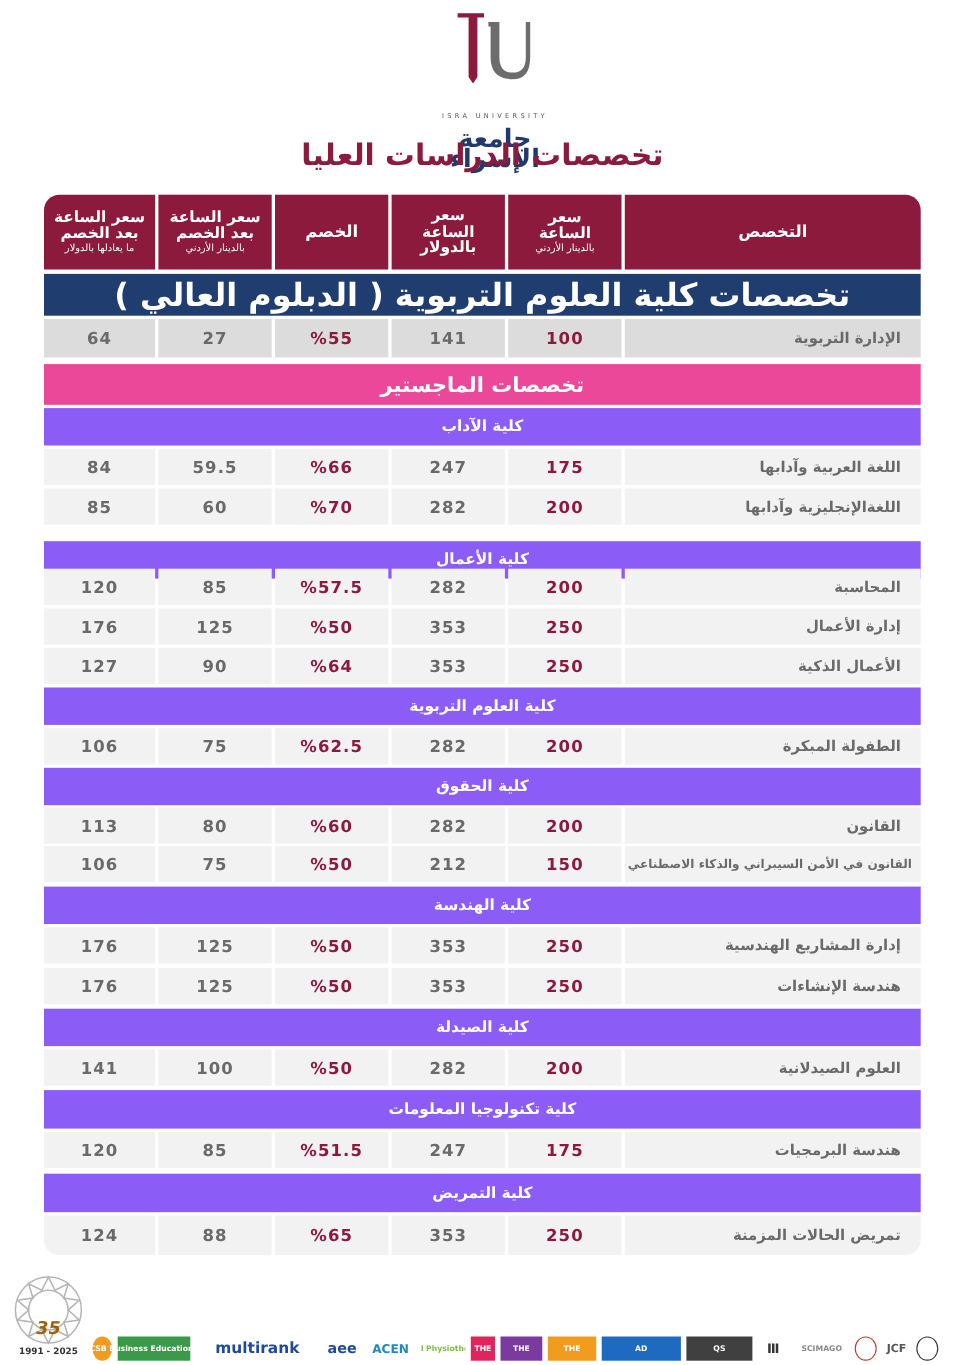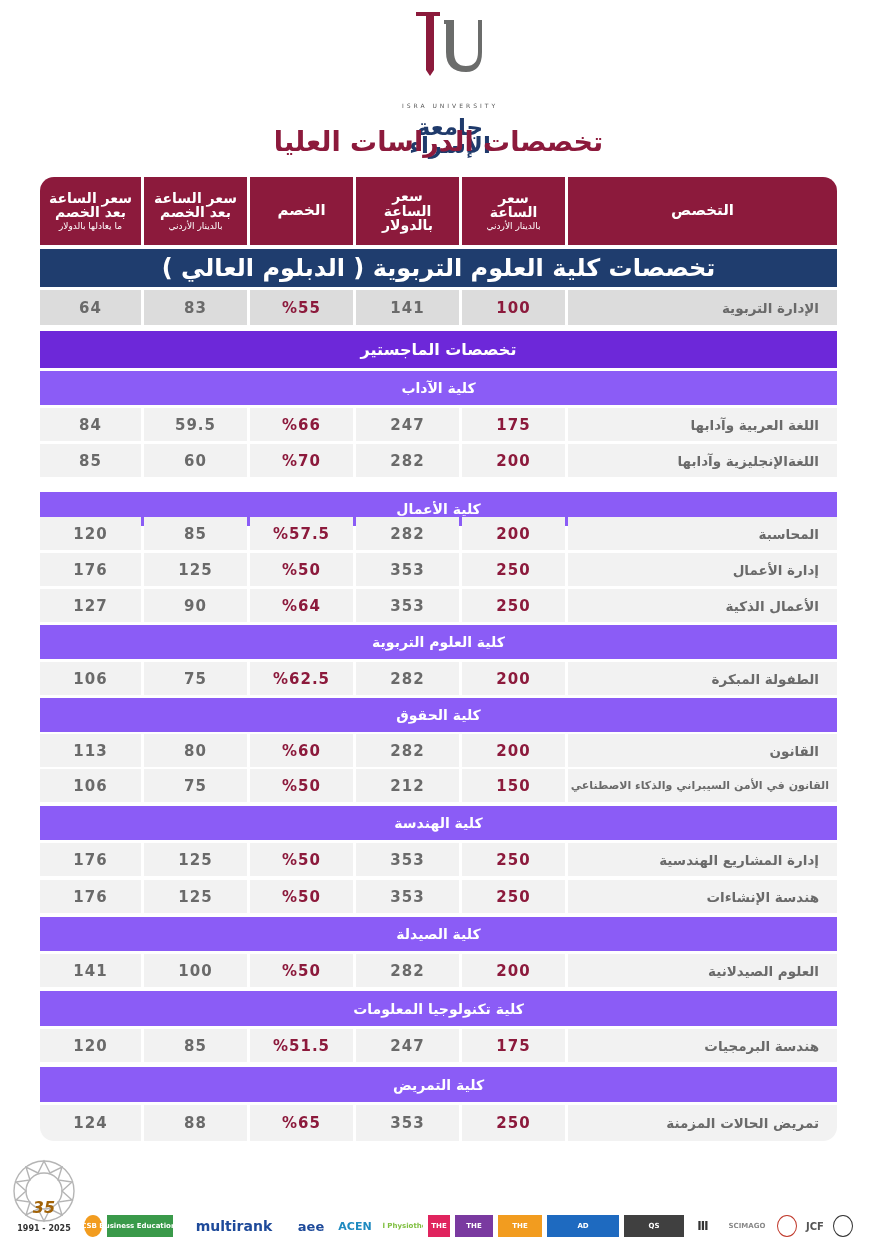--- a/index.html
+++ b/index.html
@@ -15,22 +15,22 @@
 
   .table { position: absolute; left: 40px; top: 177px; width: 797px; }
 
   .hdr { position: relative; height: 68px; }
   .hcell { position: absolute; top: 0; height: 68px; background: #8c1a3c; color: #fff; display: flex; flex-direction: column; align-items: center; justify-content: center; text-align: center; font-weight: bold; line-height: 1.05; }
   .hcell .l1 { font-size: 14px; }
   .hcell .l2 { font-size: 9px; font-weight: normal; margin-top: 2px; }
   .hcell.big { font-size: 15px; }
 
   .bar { position: absolute; left: 0; width: 797px; display: flex; align-items: center; justify-content: center; color: #fff; font-weight: bold; }
-  .bar.blue { background: #1f3d6e; font-size: 24px; }
-  .bar.gray { background: #6d28d9; font-size: 16px; }
+  .bar.blue { background: #1f3d6e; font-size: 29px; }
+  .bar.gray { background: #ec4899; font-size: 19px; }
   .bar.college { background: #8b5cf6; font-size: 14px; }
 
   .row { position: absolute; left: 0; width: 797px; height: 33px; }
   .cell { position: absolute; top: 0; height: 33px; background: #f2f2f2; display: flex; align-items: center; justify-content: center; font-weight: bold; font-size: 15px; color: #6a6a6a; letter-spacing: 1px; }
   .row.diploma .cell { background: #dcdcdc; }
   .cell.spec { justify-content: flex-start; padding-right: 18px; font-size: 13.5px; font-weight: bold; letter-spacing: 0; color: #6a6a6a; }
   .cell.spec.small { font-size: 11px; padding-right: 8px; }
   .cell.jod { color: #8c1a3c; }
   .cell.disc { color: #8c1a3c; }
 
@@ -94,21 +94,21 @@
     </div>
   </div>
 
   <div class="bar blue" style="top:72px;height:38px;">تخصصات كلية العلوم التربوية ( الدبلوم العالي )</div>
 
   <div class="row diploma" style="top:113px;height:35px;">
     <div class="cell spec c1" style="height:35px">الإدارة التربوية</div>
     <div class="cell jod c2" style="height:35px">100</div>
     <div class="cell c3" style="height:35px">141</div>
     <div class="cell disc c4" style="height:35px">%55</div>
-    <div class="cell c5" style="height:35px">83</div>
+    <div class="cell c5" style="height:35px">27</div>
     <div class="cell c6" style="height:35px">64</div>
   </div>
 
   <div class="bar gray" style="top:154px;height:37px;">تخصصات الماجستير</div>
 
   <div class="bar college" style="top:194px;height:34px;">كلية الآداب</div>
   <div class="row" style="top:231px;">
     <div class="cell spec c1">اللغة العربية وآدابها</div>
     <div class="cell jod c2">175</div>
     <div class="cell c3">247</div>

